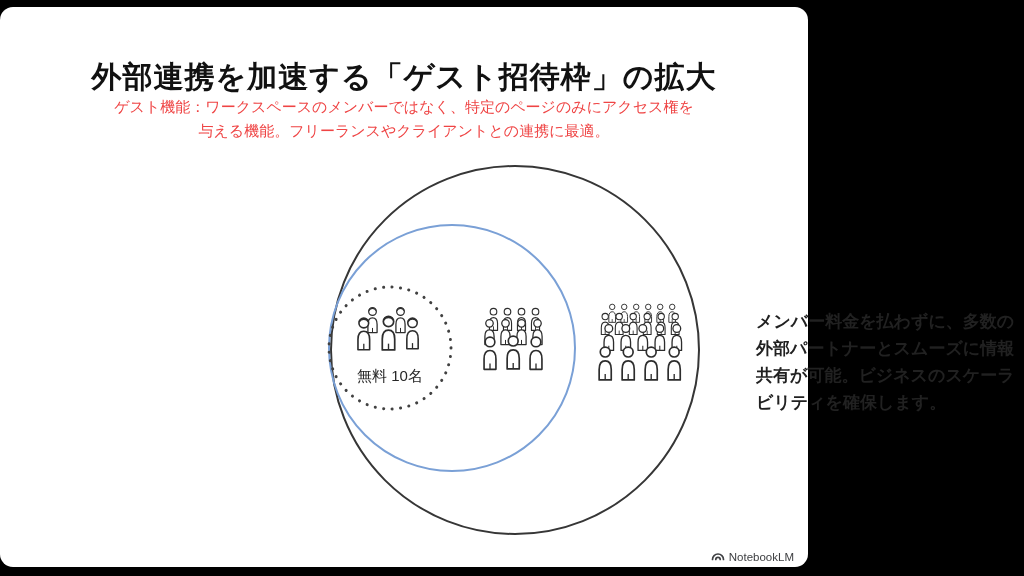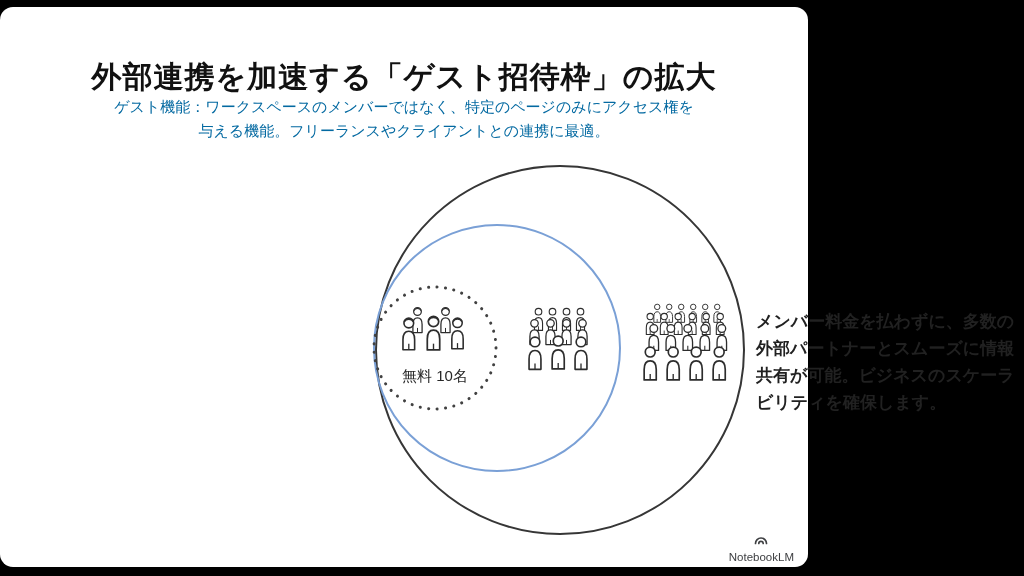--- a/index.html
+++ b/index.html
@@ -3,42 +3,42 @@
 <meta charset="utf-8">
 <style>
   html,body{margin:0;padding:0;background:#000;width:1024px;height:576px;overflow:hidden;
     font-family:"Liberation Sans","DejaVu Sans",sans-serif;}
   .frame{position:relative;width:812px;height:576px;background:#000;}
   .slide{position:absolute;left:0;top:7px;right:4px;bottom:9px;background:#fff;border-radius:13px;}
 
   .title{position:absolute;top:30px;left:0;right:0;text-align:center;
     font-size:30px;font-weight:700;color:#111;letter-spacing:1px;}
   .subtitle{position:absolute;top:88px;left:0;right:0;text-align:center;
-    font-size:15px;line-height:24px;color:#0369a1;white-space:pre-line;margin:0;}
+    font-size:15px;line-height:24px;color:#ef4444;white-space:pre-line;margin:0;}
 
-  .venn{position:absolute;left:0;top:0;width:100%;height:100%;margin-left:45px;}
+  .venn{position:absolute;left:0;top:0;width:100%;height:100%;}
   .ring{position:absolute;border-radius:50%;box-sizing:border-box;}
   .ring-outer{left:330px;top:158px;width:370px;height:370px;border:2.5px solid #363636;}
   .ring-mid{left:328px;top:217px;width:248px;height:248px;border:2.5px solid #7aa0d6;}
   .ring-inner{position:absolute;left:325px;top:276px;}
 
   .crowd{position:absolute;}
   .crowd-free{left:352px;top:299px;}
   .crowd-plus{left:476px;top:300px;}
   .crowd-biz{left:592px;top:296px;}
 
   .tier-label{position:absolute;text-align:center;color:#272727;margin:0;}
   .label-free{left:330px;top:360px;width:120px;font-size:15px;}
   .label-plus{left:454px;top:373px;width:120px;font-size:16px;}
   .label-biz{left:568px;top:382px;width:140px;font-size:16px;}
 
   .side-note{position:absolute;left:745px;top:290px;width:276px;
     font-size:17px;line-height:27px;color:#212121;white-space:pre-line;margin:11px;font-weight:bold;}
 
-  .footer{position:absolute;right:14px;bottom:4px;display:flex;align-items:center;gap:4px;flex-direction:column;}
+  .footer{position:absolute;right:14px;bottom:4px;display:flex;align-items:center;gap:4px;}
   .brand-name{font-size:11.5px;font-weight:500;color:#3f4043;}
 </style>
 </head>
 <body>
 
 <svg width="0" height="0" style="position:absolute">
   <defs>
 
     <g id="p">
       <circle cx="10" cy="6.3" r="4.4" fill="#fff" stroke="#2d2d2d" stroke-width="1.5"></circle>

